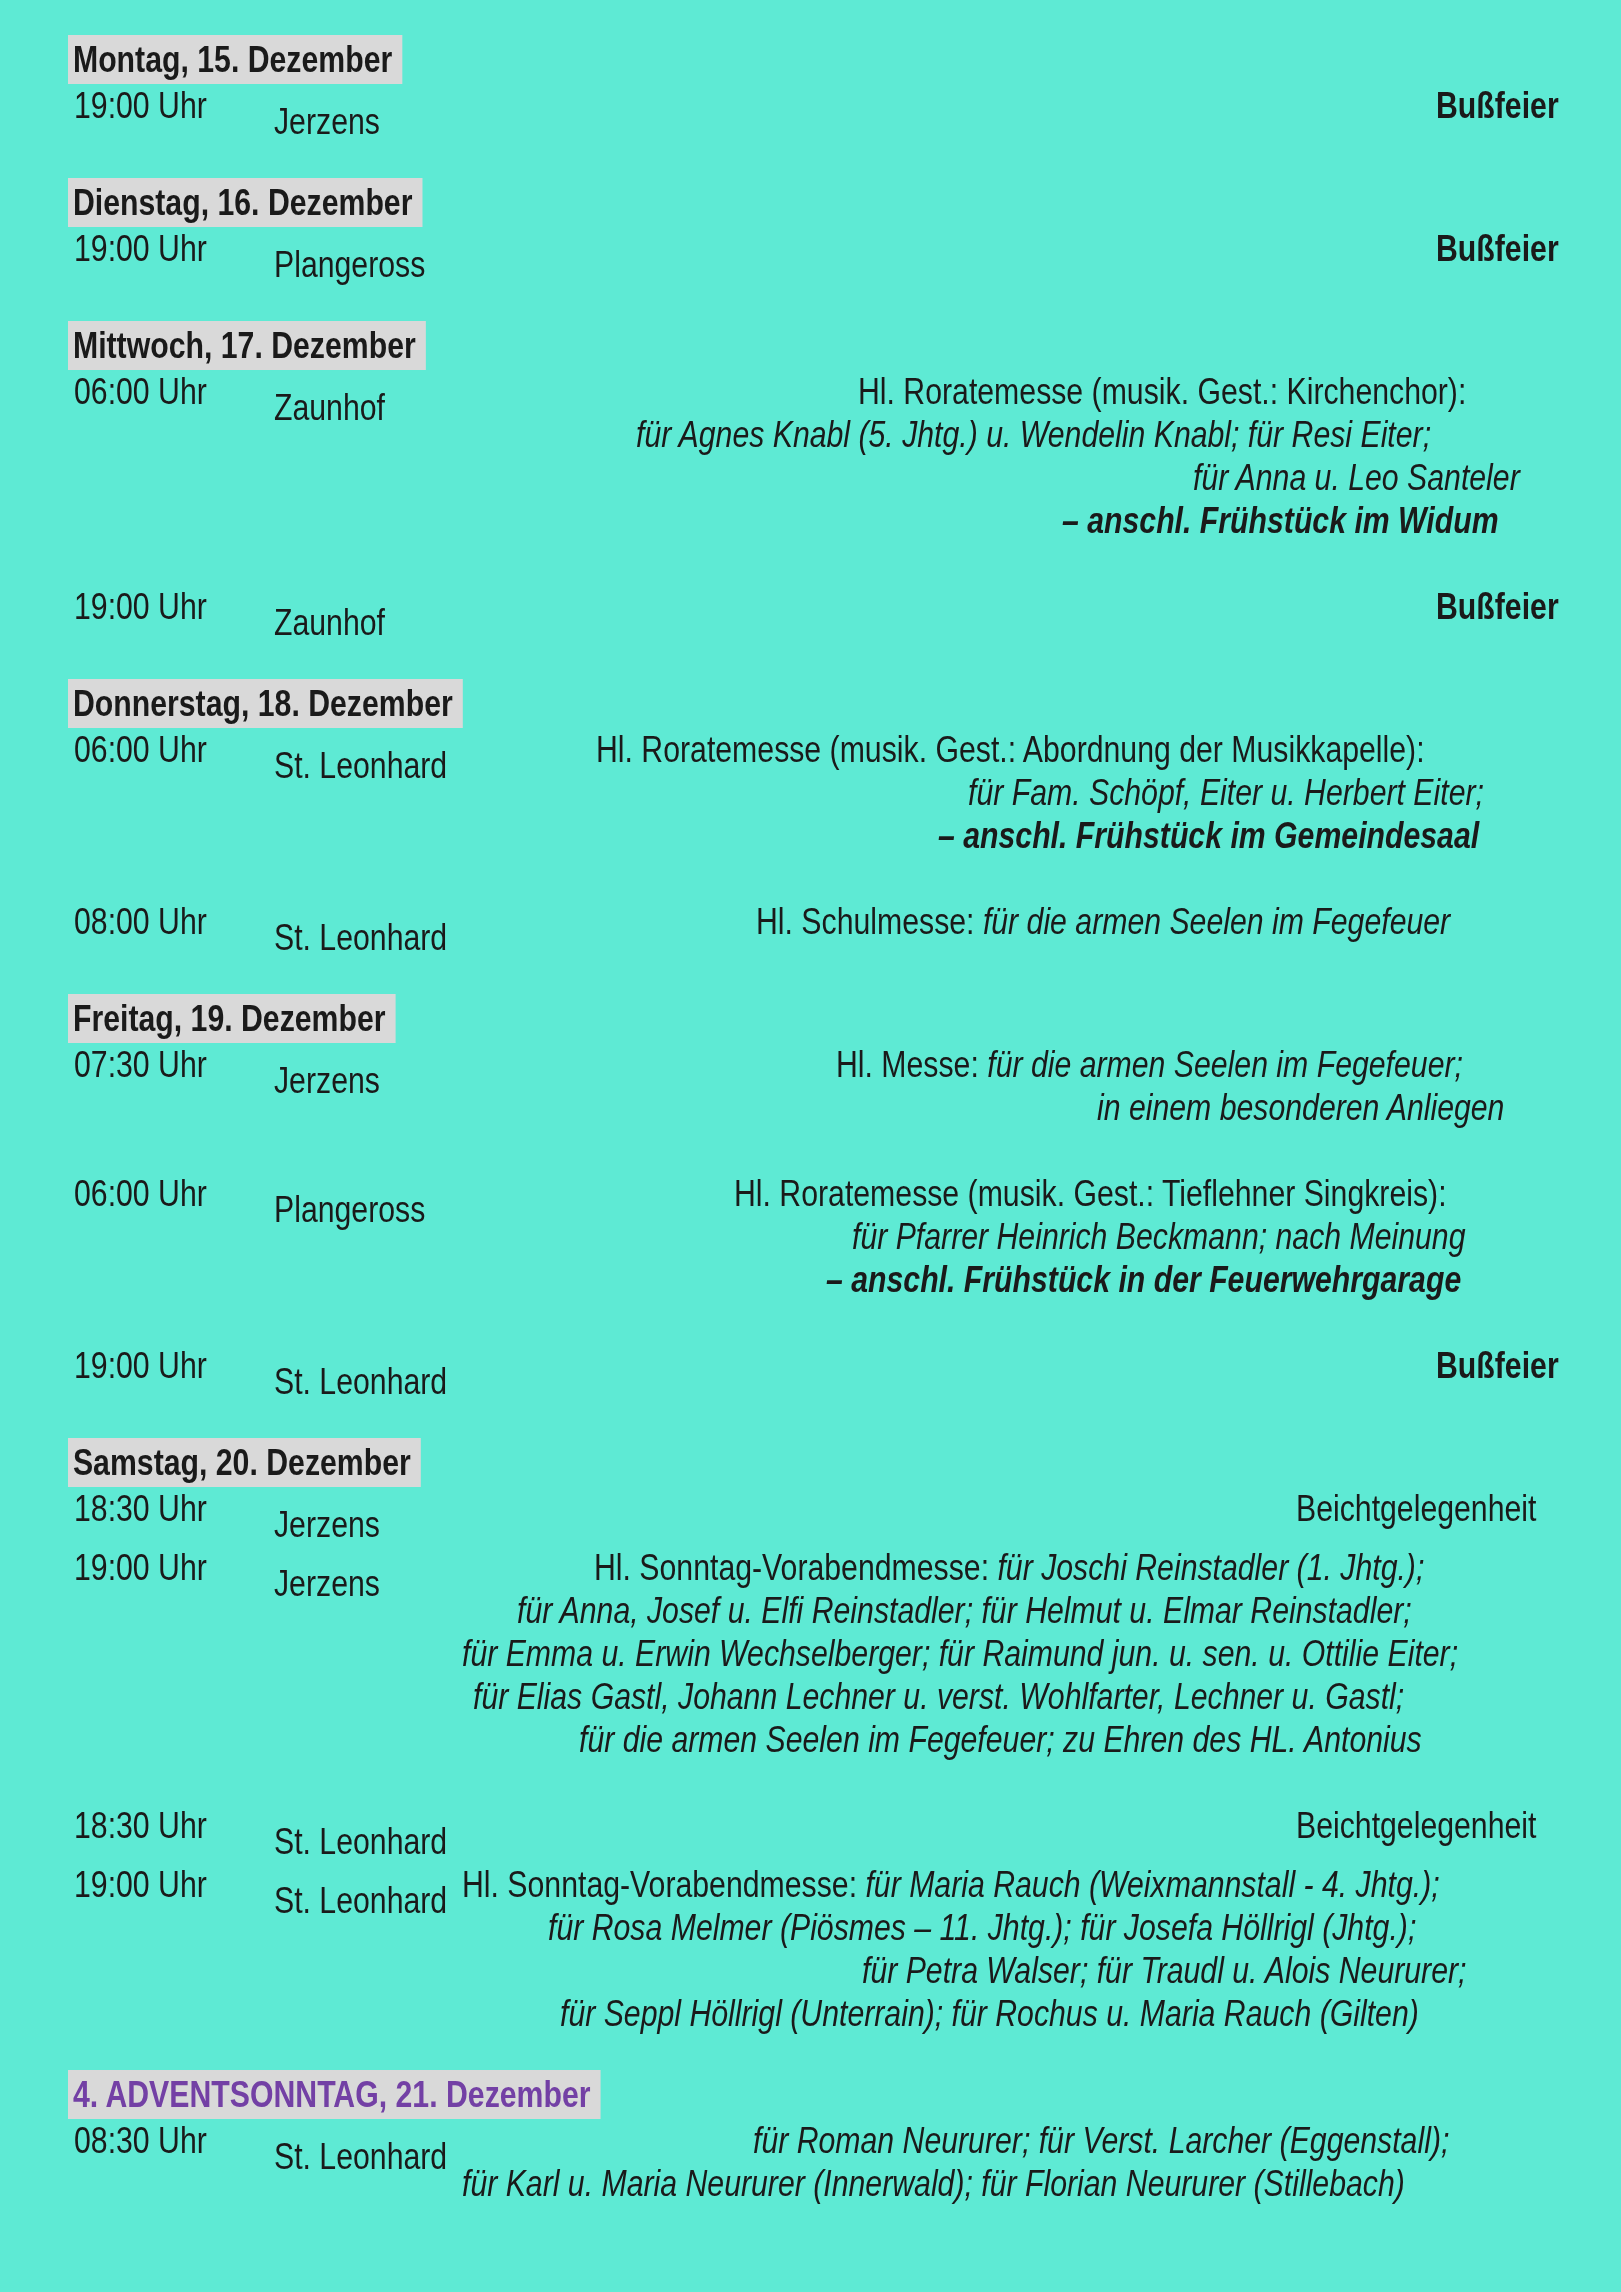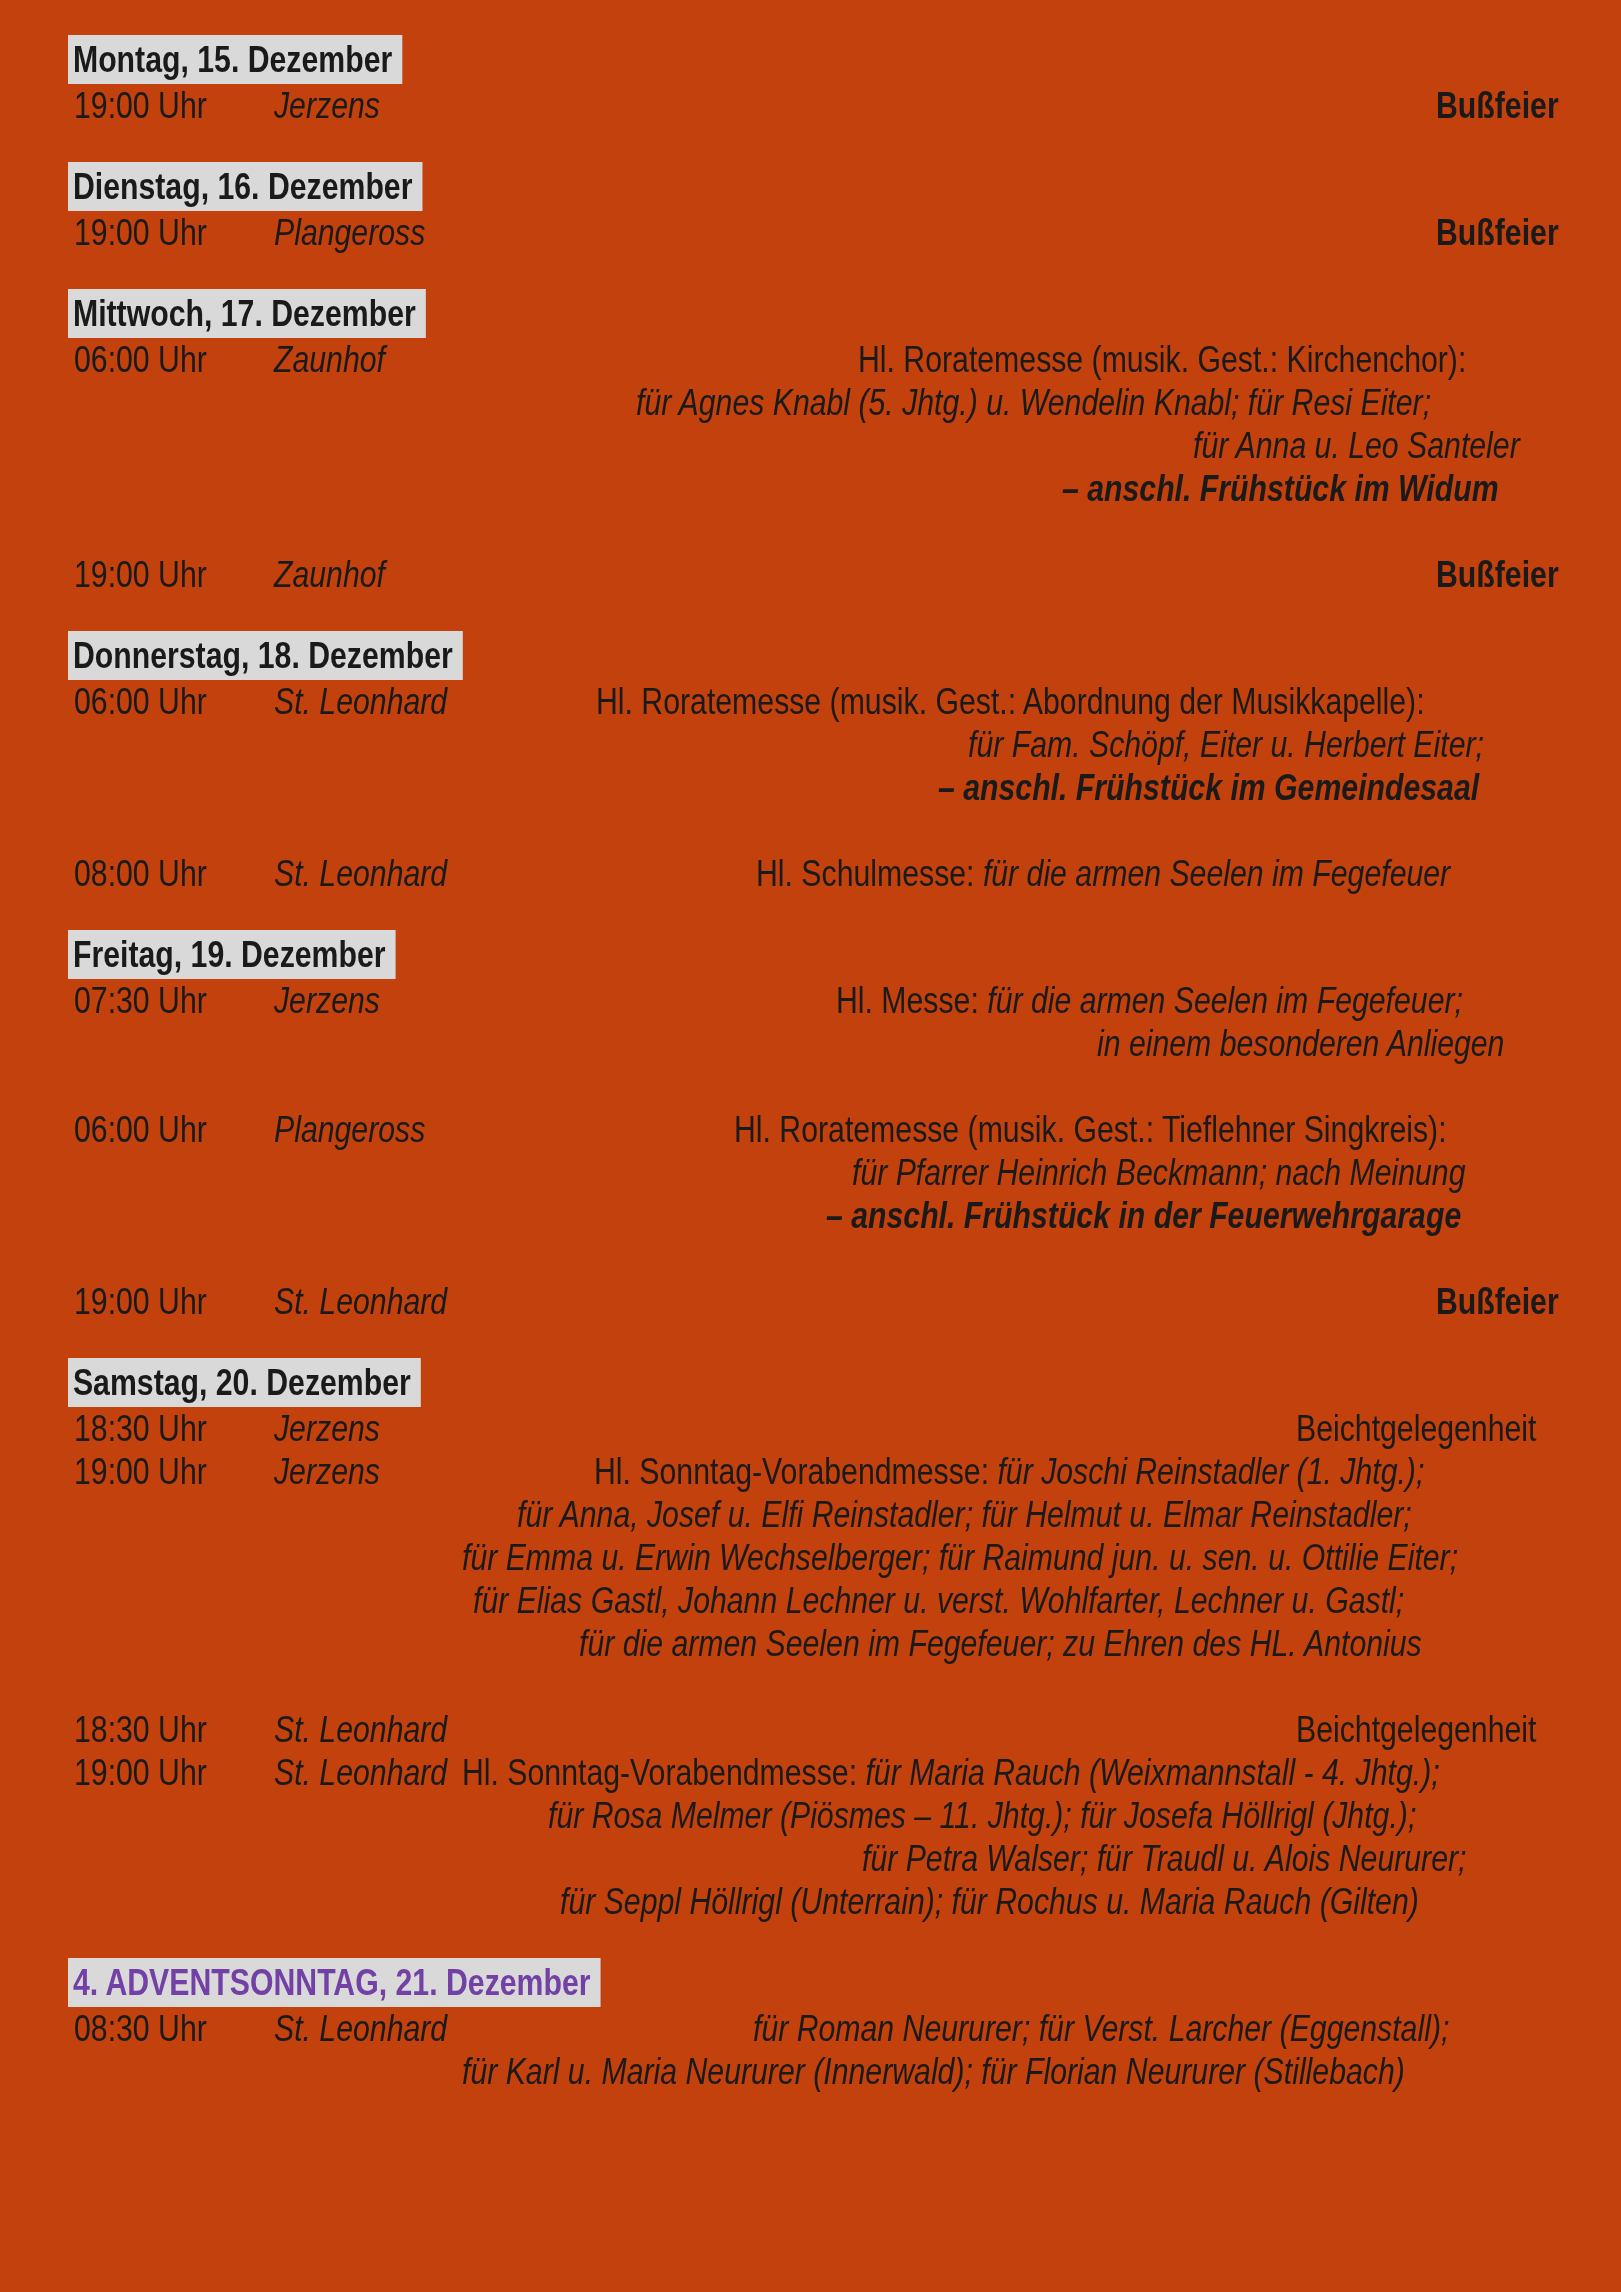--- a/index.html
+++ b/index.html
@@ -12,21 +12,21 @@
     height: 2293px;
     overflow: hidden;
     font-family: "Liberation Sans", "DejaVu Sans", sans-serif;
     color: #1a1a1a;
   }
   #page {
     box-sizing: border-box;
     width: 1621px;
     height: 2293px;
     padding: 35px 39px 0 74px;
-    background: #c2410c;
+    background: #5eead4;
   }
   .day-section + .day-section {
     margin-top: 35px;
   }
   .day-heading {
     line-height: 49px;
     height: 49px;
     font-size: 36px;
     font-weight: bold;
     white-space: nowrap;
@@ -43,21 +43,21 @@
   .event.gap {
     margin-top: 43px;
   }
   .cell-time {
     width: 200px;
     flex: 0 0 200px;
   }
   .cell-loc {
     width: 188px;
     flex: 0 0 188px;
-    font-style: italic;
+    margin-top: 16px;
   }
   .cell-desc {
     flex: 1 1 auto;
     min-width: 0;
     text-align: right;
   }
   .line {
     height: 43px;
     line-height: 43px;
     font-size: 36px;

